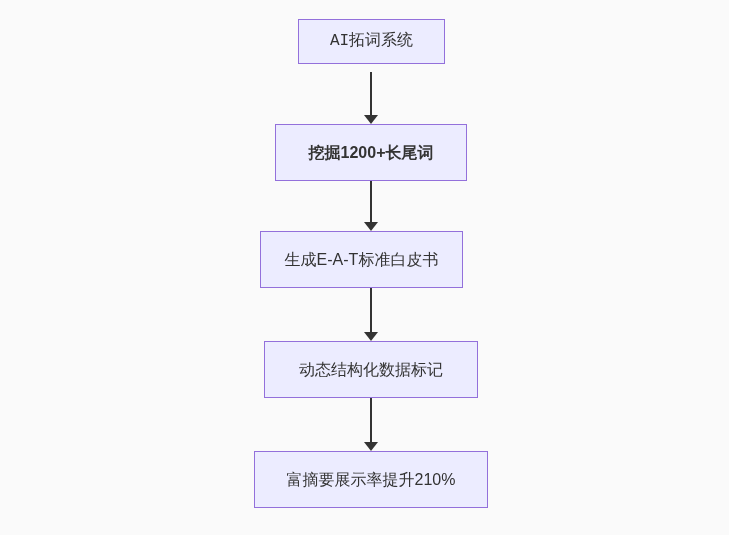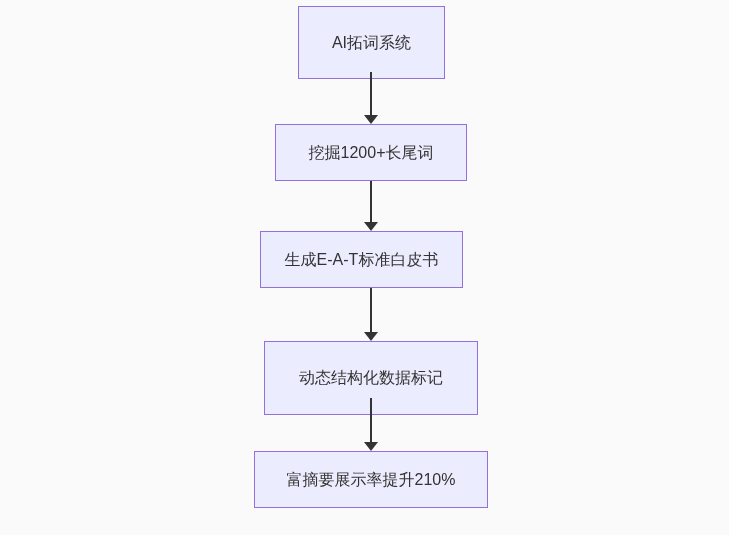--- a/index.html
+++ b/index.html
@@ -50,33 +50,33 @@
     border-right: 7px solid transparent;
     border-top: 9px solid var(--line-color, #333333);
     flex: 0 0 auto;
   }
 </style>
 </head>
 <body>
 
 <div class="canvas">
 
-  <div class="node" style="left:298px; top:6px;  width:147px; height:73px;">
+  <div class="node" style="left:298px; top:19px;  width:147px; height:45px;font-family:Liberation Mono, monospace;">
     <span class="node-label">AI拓词系统</span>
   </div>
 
-  <div class="node" style="left:275px; top:124px; width:192px; height:57px;">
+  <div class="node" style="left:275px; top:124px; width:192px; height:57px;font-weight:bold;">
     <span class="node-label">挖掘1200+长尾词</span>
   </div>
 
   <div class="node" style="left:260px; top:231px; width:203px; height:57px;">
     <span class="node-label">生成E-A-T标准白皮书</span>
   </div>
 
-  <div class="node" style="left:264px; top:341px; width:214px; height:74px;">
+  <div class="node" style="left:264px; top:341px; width:214px; height:57px;">
     <span class="node-label">动态结构化数据标记</span>
   </div>
 
   <div class="node" style="left:254px; top:451px; width:234px; height:57px;">
     <span class="node-label">富摘要展示率提升210%</span>
   </div>
 
   <div class="edge" style="left:364px; top:72px;  height:52px;">
     <div class="line"></div>
     <div class="arrowhead"></div>

